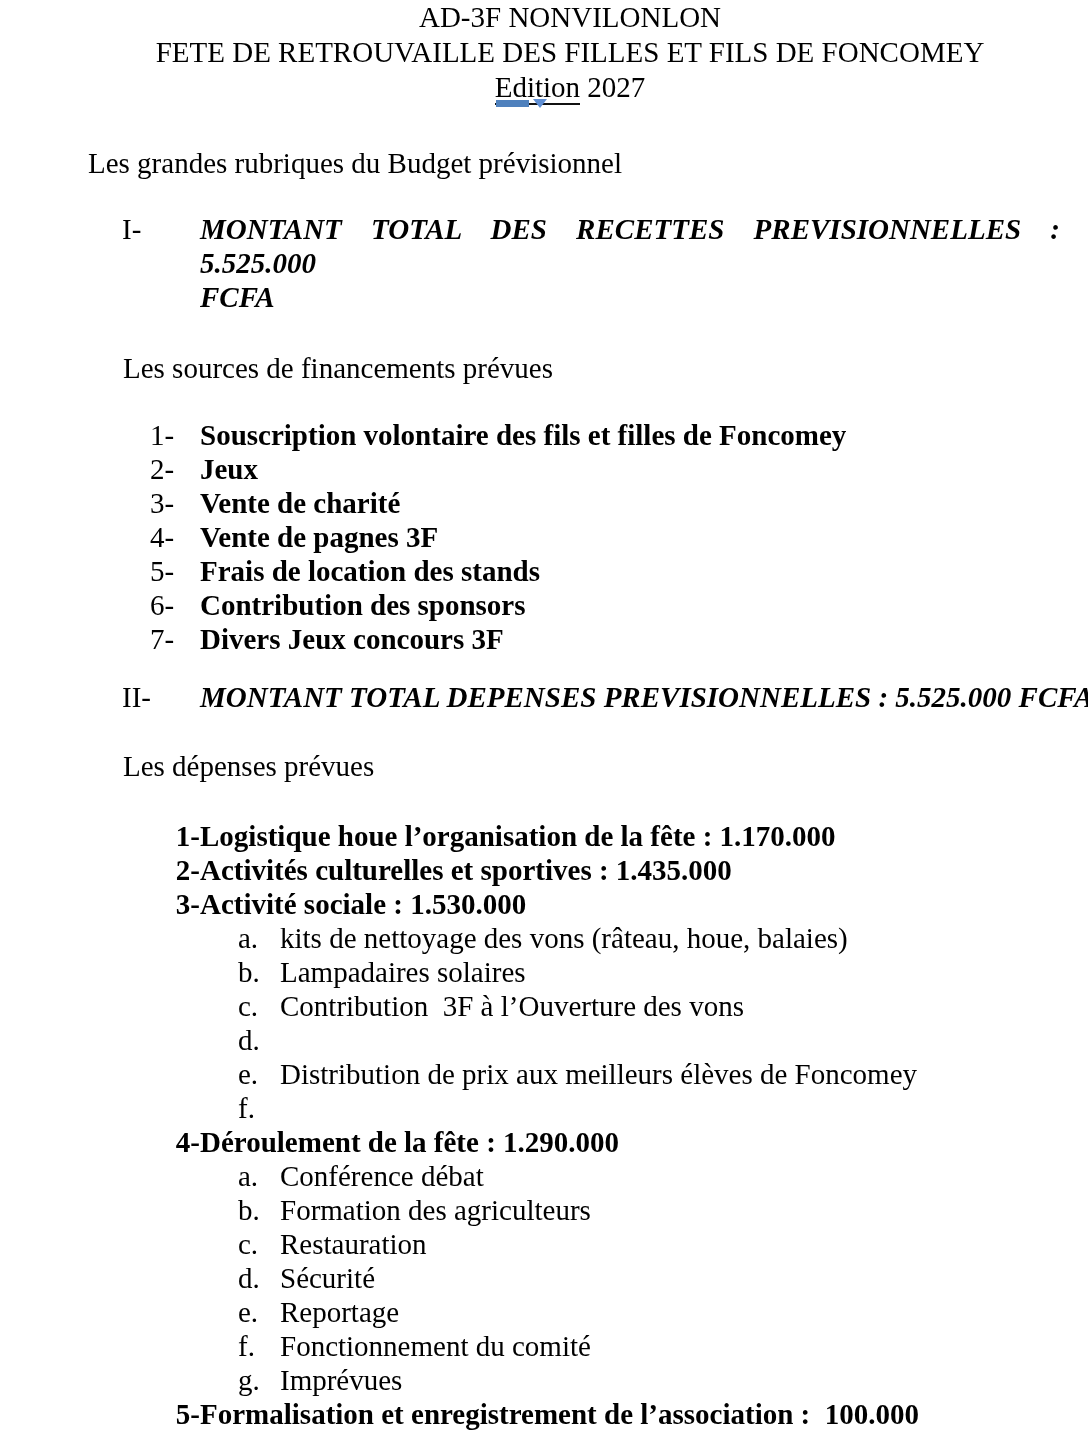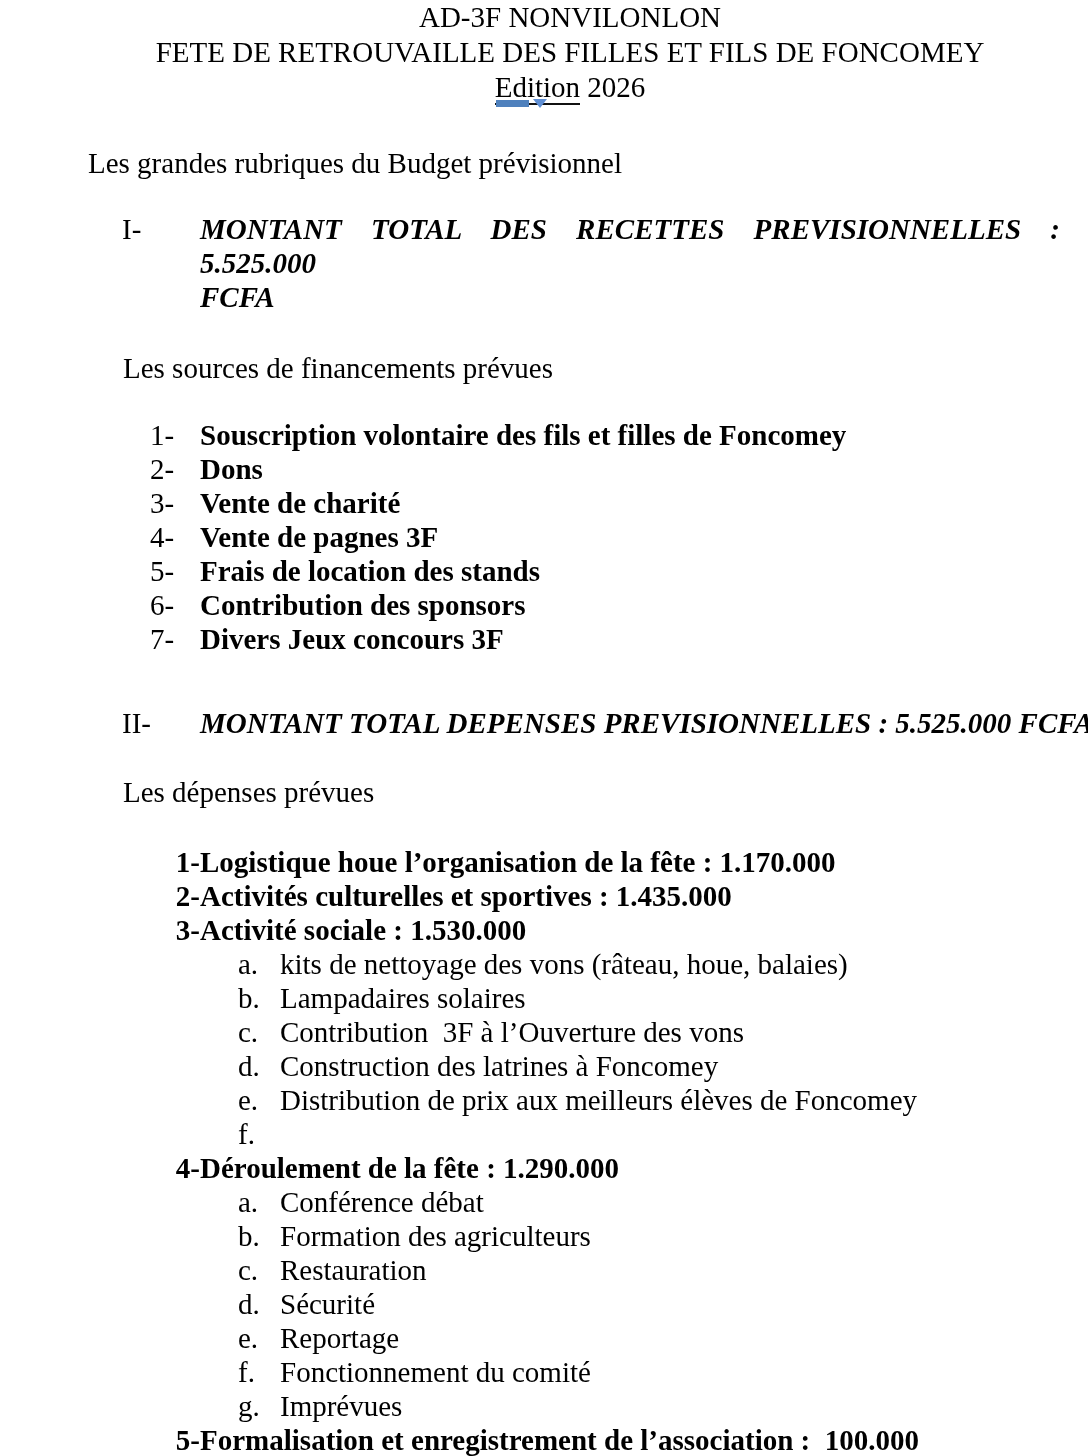--- a/index.html
+++ b/index.html
@@ -41,21 +41,21 @@
     border-left: 7px solid transparent;
     border-right: 7px solid transparent;
     border-top: 9px solid #5f8fd4;
   }
 
   .intro { margin: 41px 0 0 88px; }
 
   
   .sec-row { display: flex; margin-left: 122px; }
   .sec-row.sec1 { margin-top: 32px; }
-  .sec-row.sec2 { margin-top: 50px; }
+  .sec-row.sec2 { margin-top: 24px; }
   .roman { width: 78px; flex: none; font-weight: normal; }
   .sec-body { width: 860px; font-weight: bold; font-style: italic; }
   .justify-line { text-align: justify; text-align-last: justify; }
   .nowrap { white-space: nowrap; }
 
   
   .sub-head {
     margin-left: 123px;
     text-decoration-thickness: 2px;
     text-underline-offset: 4px;
@@ -78,21 +78,21 @@
 <body>
 
 <div class="page">
 
   <div class="title-block">
     <div>AD-3F NONVILONLON</div>
     <div>FETE DE RETROUVAILLE DES FILLES ET FILS DE FONCOMEY</div>
     <div><span class="edition-wrap"><span class="edition-underlined">Edition</span><span class="ac-marker">
             <span class="ac-bar"></span>
             <span class="ac-arrow"></span>
-          </span></span><span> 2026</span></div>
+          </span></span><span> 2027</span></div>
   </div>
 
   <div class="intro">Les grandes rubriques du Budget prévisionnel</div>
 
   <div class="sec-row sec1">
     <span class="roman">I-</span>
     <span class="sec-body">
       <span class="justify-line" style="display:block;">MONTANT TOTAL DES RECETTES PREVISIONNELLES : 5.525.000</span>
       <span style="display:block;">FCFA</span>
     </span>
@@ -100,21 +100,21 @@
 
   <div class="sub-head sh1">Les sources de financements prévues</div>
 
   <div class="list1">
     <div class="li">
       <span class="num plain">1-</span>
       <span class="li-text bold">Souscription volontaire des fils et filles de Foncomey</span>
     </div>
     <div class="li">
       <span class="num plain">2-</span>
-      <span class="li-text bold">Dons</span>
+      <span class="li-text bold">Jeux</span>
     </div>
     <div class="li">
       <span class="num plain">3-</span>
       <span class="li-text bold">Vente de charité</span>
     </div>
     <div class="li">
       <span class="num plain">4-</span>
       <span class="li-text bold">Vente de pagnes 3F</span>
     </div>
     <div class="li">
@@ -158,21 +158,20 @@
     <div class="li sub-li">
       <span class="letter">b.</span>
       <span class="li-text">Lampadaires solaires</span>
     </div>
     <div class="li sub-li">
       <span class="letter">c.</span>
       <span class="li-text">Contribution  3F à l’Ouverture des vons</span>
     </div>
     <div class="li sub-li">
       <span class="letter">d.</span>
-      <span class="li-text">Construction des latrines à Foncomey</span>
     </div>
     <div class="li sub-li">
       <span class="letter">e.</span>
       <span class="li-text">Distribution de prix aux meilleurs élèves de Foncomey</span>
     </div>
     <div class="li sub-li">
       <span class="letter">f.</span>
     </div>
     <div class="li">
       <span class="num bold">4-</span>

